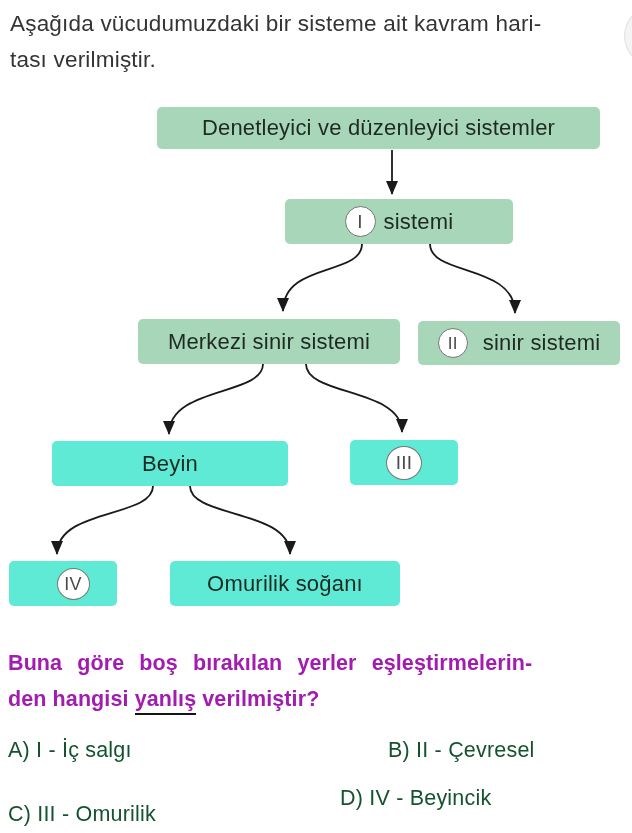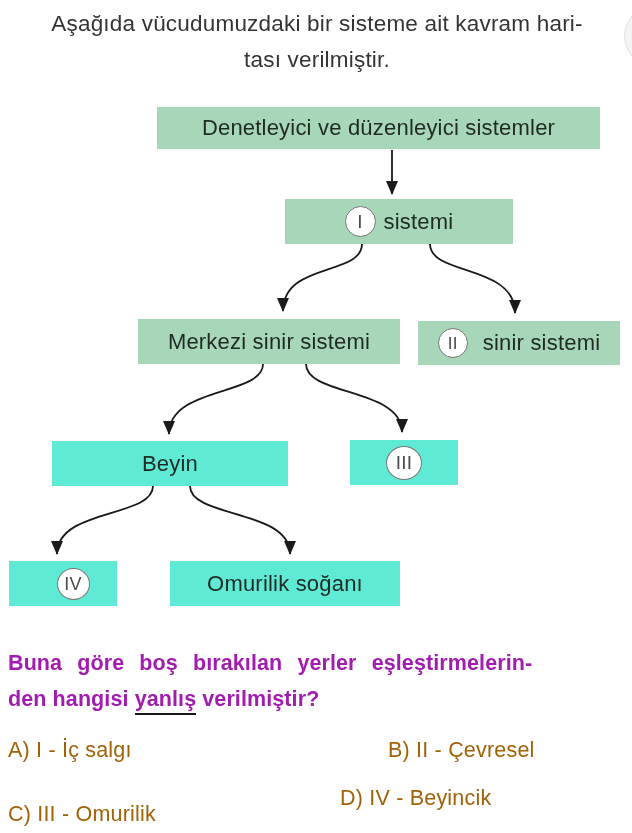--- a/index.html
+++ b/index.html
@@ -11,35 +11,34 @@
     overflow: hidden;
     color: #222;
   }
   .page { position: absolute; inset: 0; background: #ffffff; }
 
   
   .intro {
     position: absolute; left: 10px; top: 6px; width: 614px;
     font-size: 22.5px; line-height: 36px; color: #343434;
     letter-spacing: 0.2px;
-    text-align: center;
   }
 
   
   .corner-frag {
     position: absolute; left: 624px; top: 4px; width: 68px; height: 64px;
     border-radius: 50%; background: #f4f4f4; border: 1px solid #e2e2e2;
   }
 
   
   .node {
     position: absolute;
     display: flex; align-items: center; justify-content: center;
     gap: 8px;
-    border-radius: 0;
+    border-radius: 5px;
     font-size: 22px; color: #1f2a23;
     letter-spacing: 0.2px;
   }
   .node.dark  { background: #a7d7b8; }
   .node.light { background: #5eead4; }
 
   .numeral-circle {
     display: inline-flex; align-items: center; justify-content: center;
     background: #ffffff; border: 1.6px solid #767676; border-radius: 50%;
     color: #4a4a4a; font-size: 19px; line-height: 1;
@@ -67,21 +66,21 @@
     font-size: 21.5px; font-weight: bold; color: #a21caf;
     line-height: 36px; letter-spacing: 0.1px;
   }
   .question .jline { display: block; word-spacing: 0.42em; white-space: nowrap; }
   .question .nline { display: block; word-spacing: normal; }
   .u-word { border-bottom: 2.5px solid #151515; padding-bottom: 2px; }
 
   
   .option {
     position: absolute;
-    font-size: 21.5px; color: #a16207; letter-spacing: 0.2px;
+    font-size: 21.5px; color: #14532d; letter-spacing: 0.2px;
     white-space: nowrap;
   }
   #opt-a { left: 8px;   top: 738px; }
   #opt-b { left: 340px; top: 738px; margin-left: 48px; }
   #opt-c { left: 8px;   top: 802px; }
   #opt-d { left: 340px; top: 786px; }
 </style>
 </head>
 <body>
 

